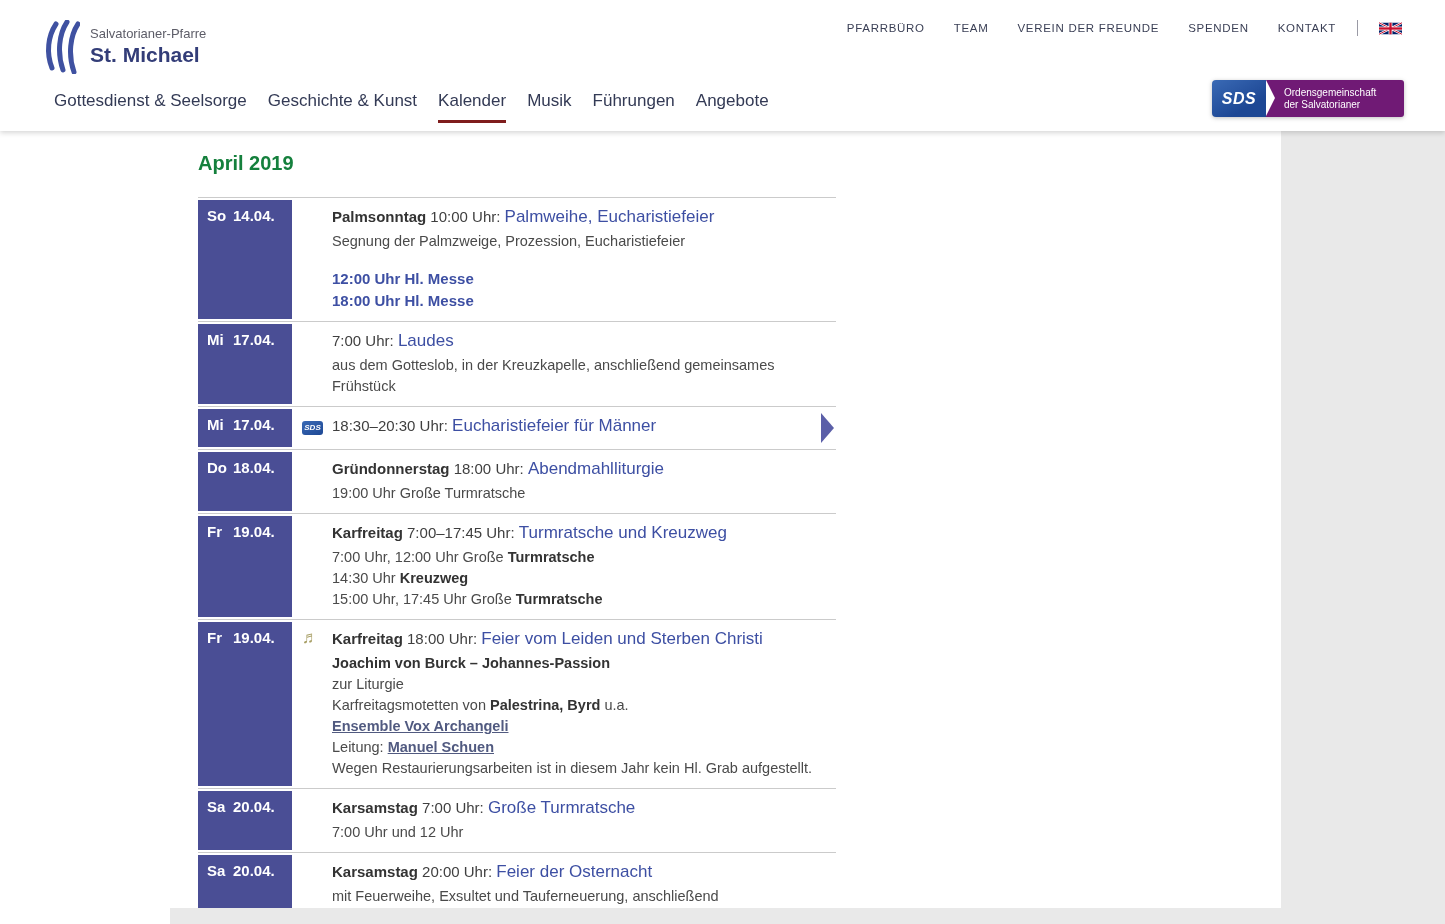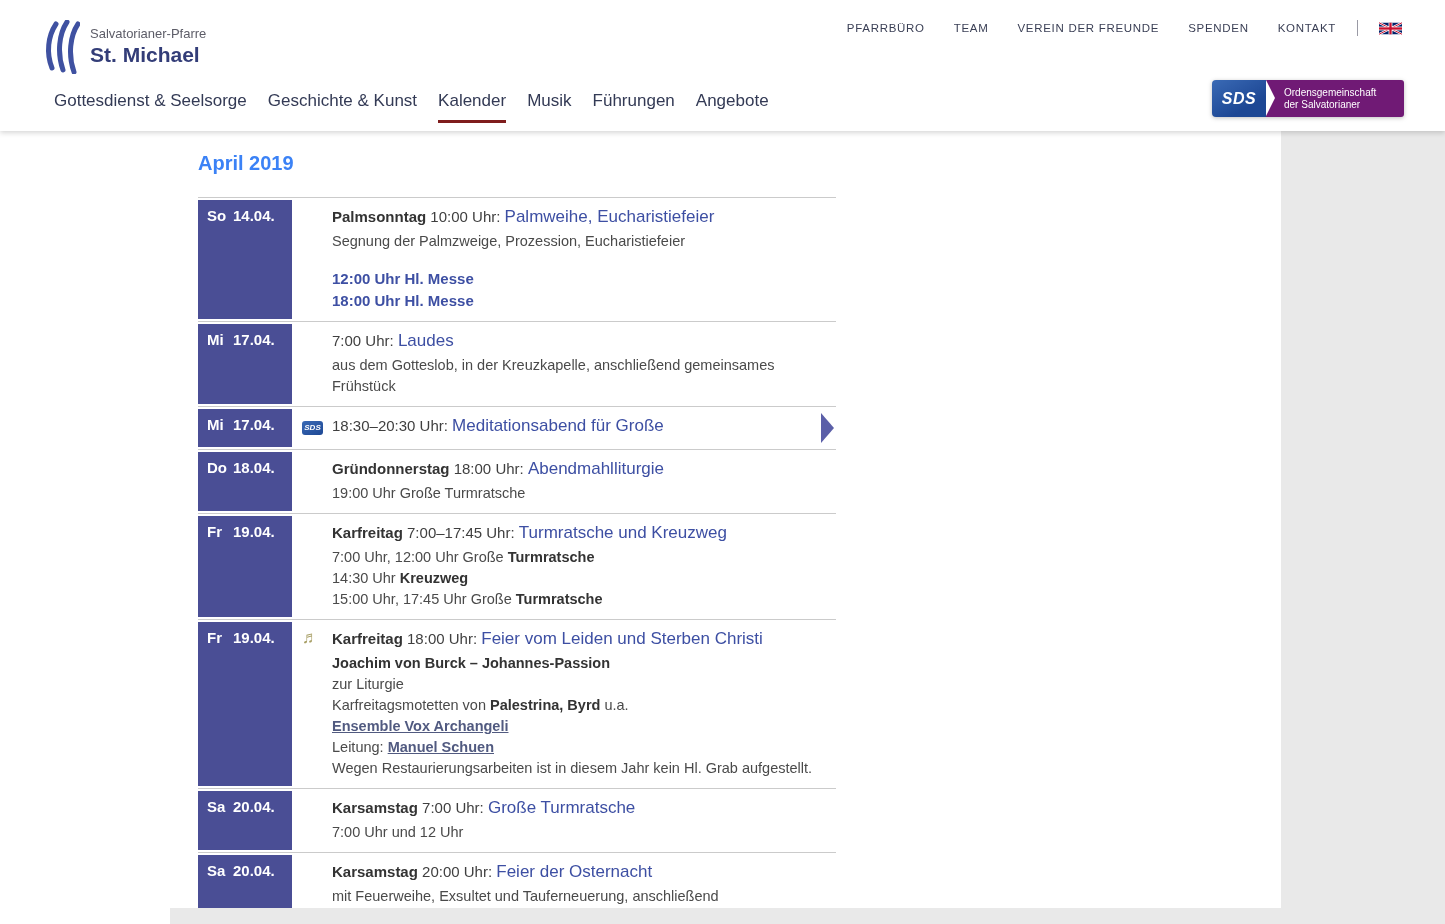--- a/index.html
+++ b/index.html
@@ -25,21 +25,21 @@
   .sds-badge { position:absolute; right:41px; top:80px; height:37px; display:flex; cursor:pointer; filter:drop-shadow(0 1px 2px rgba(0,0,0,.25)); }
   .sds-abbr { width:54px; height:37px; background:linear-gradient(150deg,#3a6ab5 0%,#1d4794 70%); border-radius:4px 0 0 4px; color:#fff; font-style:italic; font-weight:700; font-size:16px; display:flex; align-items:center; justify-content:center; letter-spacing:.5px; }
   .sds-textbox { position:relative; width:138px; height:37px; background:#701a75; border-radius:0 3px 3px 0; color:#fff; font-size:10px; line-height:12px; display:flex; flex-direction:column; justify-content:center; padding-left:18px; }
   .sds-textbox::before { content:""; position:absolute; left:0; top:0; width:0; height:0; border-top:18.5px solid transparent; border-bottom:18.5px solid transparent; border-left:9px solid #ffffff; }
 
   
   .right-panel { position:absolute; left:1281px; top:131px; width:164px; height:793px; background:#e9e9e9; z-index:4; }
   .bottom-strip { position:absolute; left:170px; top:908px; width:1275px; height:16px; background:#e9e9e9; z-index:5; }
 
   
-  .page-title { margin:21px 0 22px 198px; font-size:20px; font-weight:700; color:#3b82f6; }
+  .page-title { margin:21px 0 22px 198px; font-size:20px; font-weight:700; color:#15803d; }
   .event-list { margin-left:198px; width:638px; }
 
   .event-row { position:relative; display:flex; border-top:1px solid #cbcbcb; }
   .date-cell { width:94px; margin:2px 0; background:#4a4e95; color:#fff; font-size:15px; font-weight:700; padding:7px 8px 0 9px; display:flex; align-self:stretch; }
   .date-cell .day { width:26px; }
   .event-content { flex:1; padding:6px 20px 9px 40px; }
   .event-heading { line-height:26px; margin-bottom:1px; }
   .event-line { font-size:14.5px; line-height:21px; color:#4a4a4a; }
   .event-line.gap { margin-top:16px; line-height:22px; }
 
@@ -147,21 +147,21 @@
     </div>
 
   </div>
         <div class="event-row">
     <div class="date-cell">
       <span class="day">Mi</span>
       <span class="date">17.04.</span>
     </div>
     <span class="row-icon"><span class="sds-mini">SDS</span></span>
     <div class="event-content">
-      <div class="event-heading"><span class="seg-plain">18:30–20:30 Uhr: </span><span class="seg-title">Meditationsabend für Große</span></div>
+      <div class="event-heading"><span class="seg-plain">18:30–20:30 Uhr: </span><span class="seg-title">Eucharistiefeier für Männer</span></div>
       <div></div>
     </div>
     <span class="row-arrow"></span>
   </div>
         <div class="event-row">
     <div class="date-cell">
       <span class="day">Do</span>
       <span class="date">18.04.</span>
     </div>
 

